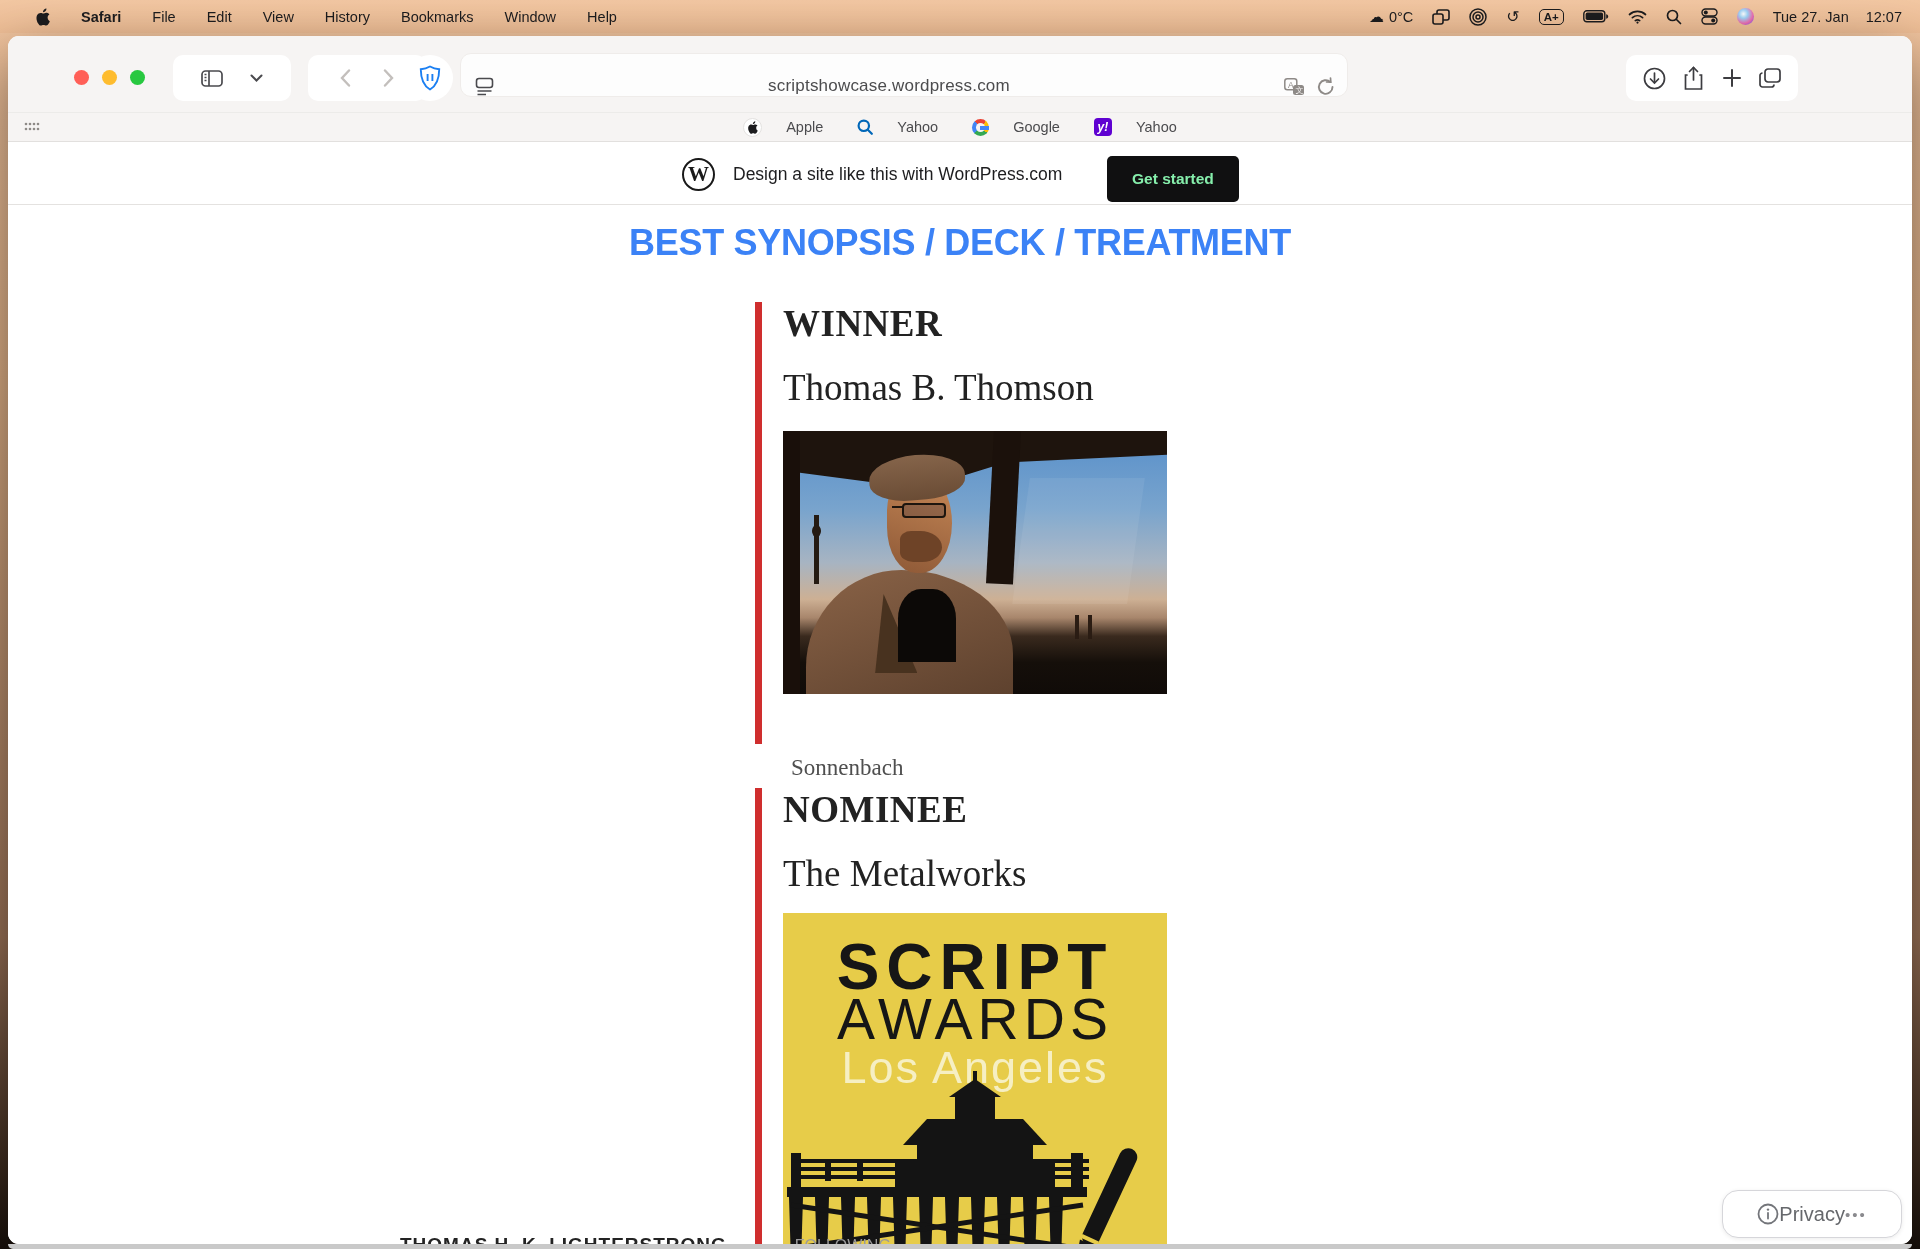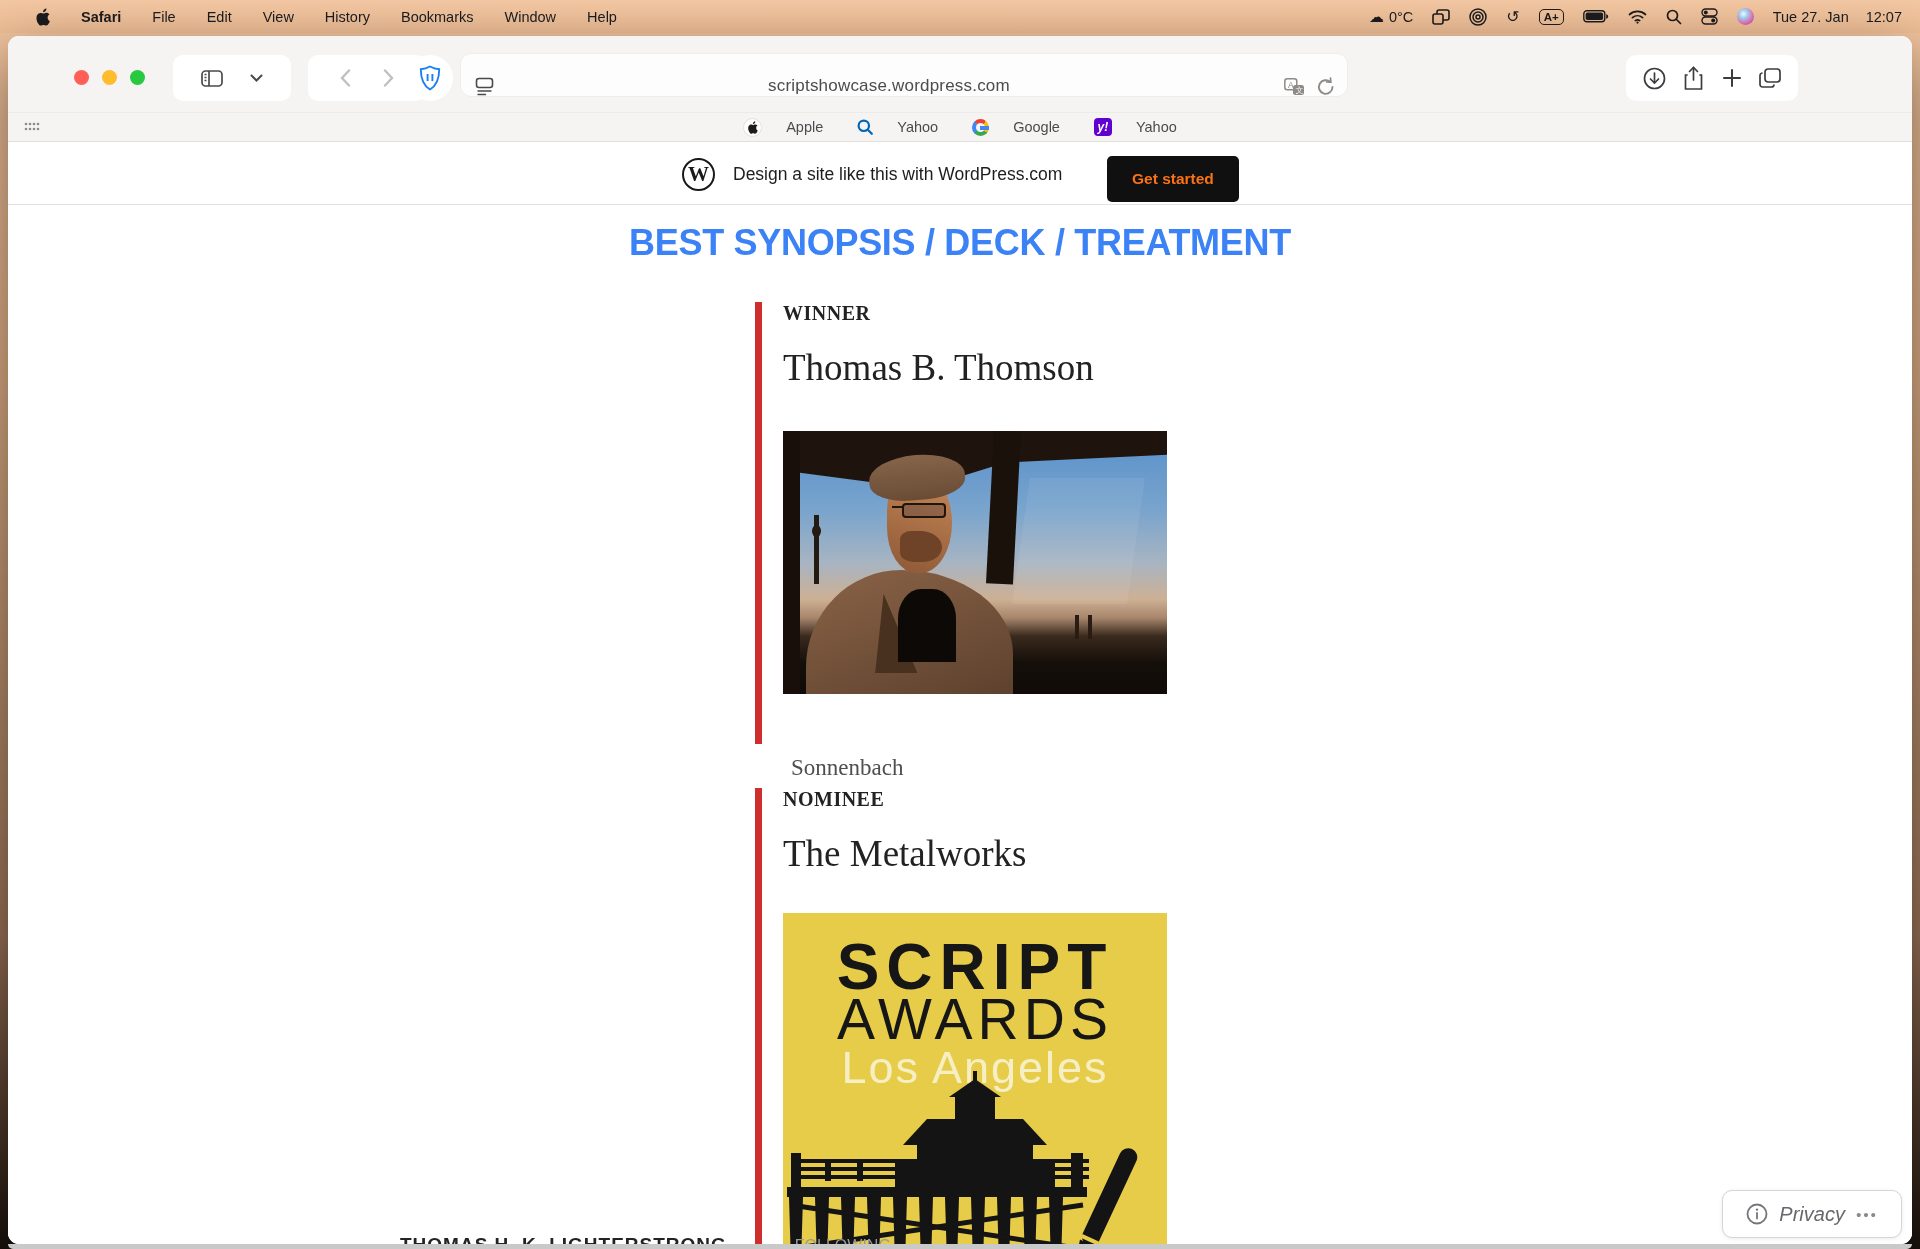--- a/index.html
+++ b/index.html
@@ -69,32 +69,32 @@
 
   
   .banner { position:absolute; left:0; top:107px; width:100%; height:62px; background:#ffffff;
     border-bottom:1px solid #e4e2e0; }
   .banner-inner { position:absolute; left:674px; top:0; height:62px; display:flex; align-items:center; gap:18px; }
   .wp-logo { width:33px; height:33px; border-radius:50%; border:2px solid #191919;
     display:flex; align-items:center; justify-content:center;
     font-family:"Liberation Serif",serif; font-size:21px; font-weight:bold; color:#191919; }
   .banner-text { font-size:17.5px; color:#1d1d1f; }
   .get-started { position:absolute; left:1099px; top:13px; height:46px; padding:0 25px;
-    background:#101011; color:#f97316; font-size:15.5px; font-weight:bold; border:none;
+    background:#101011; color:#86efac; font-size:15.5px; font-weight:bold; border:none;
     border-radius:5px; display:flex; align-items:center; font-family:"Liberation Sans",sans-serif; }
 
   
   .content { position:absolute; left:0; top:169px; width:100%; height:1039px; background:#fff; }
   .page-title { position:absolute; left:0; top:17px; width:100%; text-align:center;
     font-size:36px; font-weight:bold; letter-spacing:-.3px; color:#3b82f6; }
   .redblock { position:absolute; border-left:7px solid #cf2e2e; padding-left:21px; }
   .block-winner { left:747px; top:97px; height:442px; width:700px; }
   .block-nominee { left:747px; top:583px; height:625px; width:700px; }
   .serif { font-family:"Liberation Serif", serif; color:#222; }
-  .award-label { font-size:20px; font-weight:bold; letter-spacing:.5px; }
+  .award-label { font-size:37px; font-weight:bold; letter-spacing:.5px; }
   .award-name { font-size:37px; margin-top:21px; }
   .caption { font-size:23px; color:#4f4f4f; margin-top:14px; }
 
   
   .photo { position:absolute; left:775px; top:226px; width:384px; height:263px; overflow:hidden;
     background:linear-gradient(180deg,#578fca 0%,#79a4cd 30%,#a7b4c2 50%,#cdb094 64%,#a8866c 71%,#3a2a1e 78%,#150f0a 88%,#100b08 100%); }
   .ph-frame-top { position:absolute; inset:0; background:#1e140d;
     clip-path:polygon(0 0,100% 0,100% 9%,58% 12%,36% 22%,0 15%); }
   .ph-frame-left { position:absolute; left:0; top:0; width:4.5%; height:100%; background:#190f0a; }
   .ph-post { position:absolute; left:54%; top:0; width:7%; height:58%; background:#1b110b; transform:rotate(3deg); }
@@ -117,23 +117,23 @@
   .ph-glasses { position:absolute; left:31%; top:27.5%; width:11.5%; height:5.5%;
     border:2px solid #1d150e; border-radius:4px; background:rgba(40,40,60,.25); }
   .ph-glasses::after { content:""; position:absolute; left:-12px; top:1px; width:12px; height:2px; background:#1d150e; }
   .ph-beard { position:absolute; left:30.5%; top:38%; width:11%; height:12%; background:#6e4327; border-radius:34% 66% 60% 40%; }
 
   
   .poster { position:absolute; left:775px; top:708px; width:384px; height:384px; }
 
   
   .privacy-btn { position:absolute; left:1714px; top:1154px; width:180px; height:48px;
-    background:#fff; border:1px solid #d6d6da; border-radius:10px;
-    display:flex; align-items:center; justify-content:center; gap:11px;
-    color:#66686c; font-size:20px; box-shadow:0 1px 4px rgba(0,0,0,.08);font-style:italic; }
+    background:#fff; border:1px solid #d6d6da; border-radius:16px;
+    display:flex; align-items:center; justify-content:center; 
+    color:#66686c; font-size:20px; box-shadow:0 1px 4px rgba(0,0,0,.08); }
   .privacy-dots { color:#8a8a8e; font-size:15px; letter-spacing:2px; }
 
   
   .clip-strip { position:absolute; left:392px; top:1198px; width:900px; height:10px; overflow:hidden; }
   .clip-dark { font-weight:bold; font-size:19px; color:#232323; letter-spacing:1px; }
   .clip-gray { font-size:16px; color:#9a9a9a; margin-left:68px; }
 
   svg { display:block; }
 </style>
 </head>

